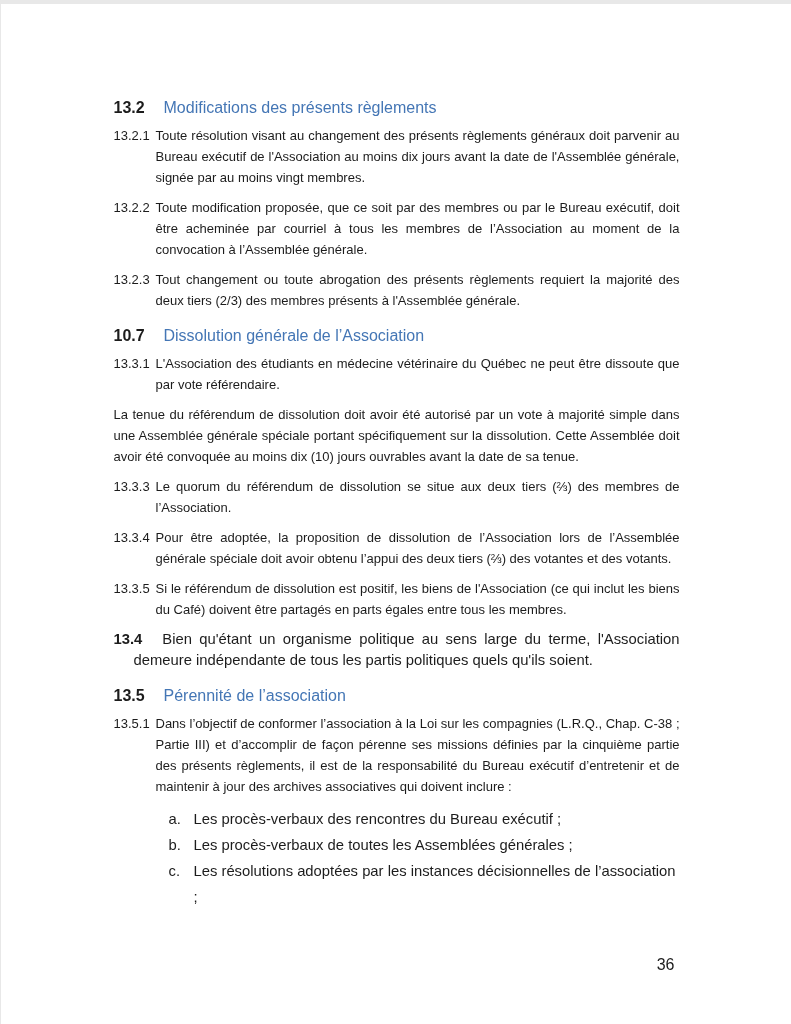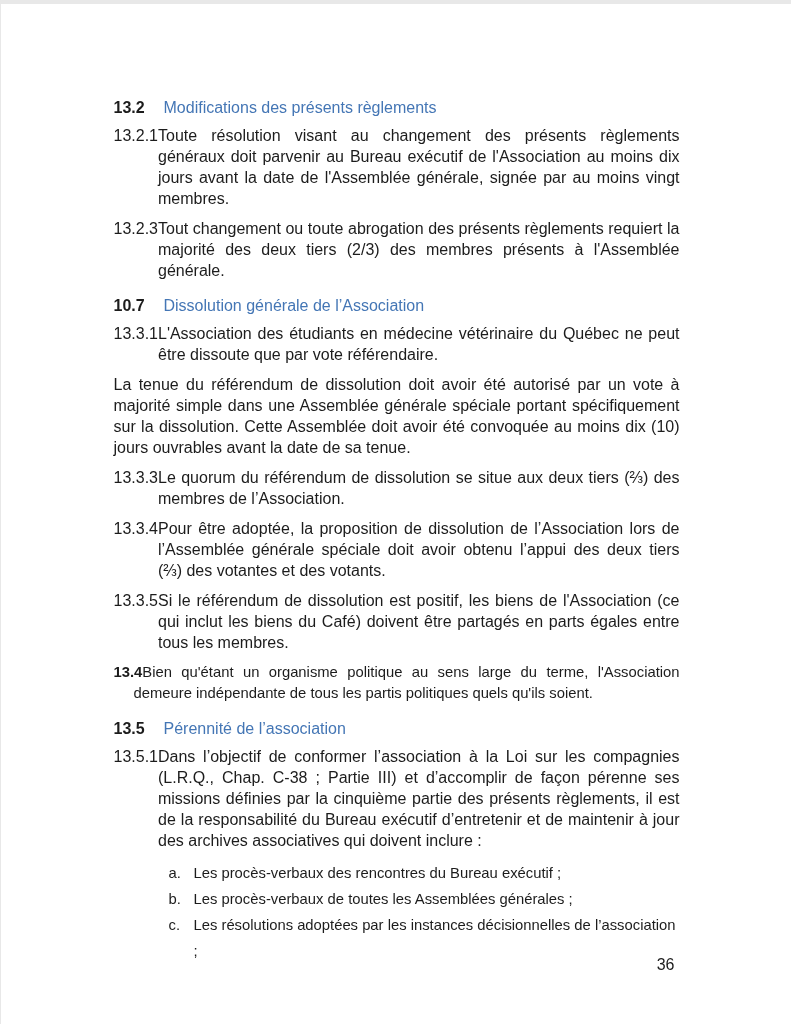--- a/index.html
+++ b/index.html
@@ -37,42 +37,42 @@
     color: #1c1c1c;
   }
   .h-title {
     flex: 1;
     color: var(--accent, #4476B5);
   }
   
   .clause {
     display: flex;
     margin: 0 0 9px 0;
-    font-size: 16px;
+    font-size: 13px;
     line-height: 21px;
   }
   .c-num { flex: 0 0 42px; }
   .c-text {
     flex: 1;
     text-align: justify;
     text-align-last: left;
   }
   
   .para {
     margin: 0 0 9px 0;
     font-size: 14.8px;
     line-height: 21px;
     padding-left: 20px;
     text-indent: -20px;
     text-align: justify;
     text-align-last: left;
   }
   .p-num {
     font-weight: bold;
-    padding-right: 0;
+    padding-right: 20px;
   }
   
   .list { margin: 3px 0 0 55px; }
   .list-item {
     display: flex;
     font-size: 14.8px;
     line-height: 26px;
   }
   .li-marker { flex: 0 0 25px; }
   .li-text { flex: 1; }
@@ -94,20 +94,24 @@
     <div class="heading">
       <span class="h-num">13.2</span>
       <span class="h-title">Modifications des présents règlements</span>
     </div>
 
     <div class="clause">
       <span class="c-num">13.2.1</span>
       <span class="c-text">Toute résolution visant au changement des présents règlements généraux doit parvenir au Bureau exécutif de l'Association au moins dix jours avant la date de l'Assemblée générale, signée par au moins vingt membres.</span>
     </div>
 
+    <div class="clause">
+      <span class="c-num">13.2.2</span>
+      <span class="c-text">Toute modification proposée, que ce soit par des membres ou par le Bureau exécutif, doit être acheminée par courriel à tous les membres de l’Association au moment de la convocation à l’Assemblée générale.</span>
+    </div>
 
     <div class="clause">
       <span class="c-num">13.2.3</span>
       <span class="c-text">Tout changement ou toute abrogation des présents règlements requiert la majorité des deux tiers (2/3) des membres présents à l'Assemblée générale.</span>
     </div>
 
     <div class="heading">
       <span class="h-num">10.7</span>
       <span class="h-title">Dissolution générale de l’Association</span>
     </div>

